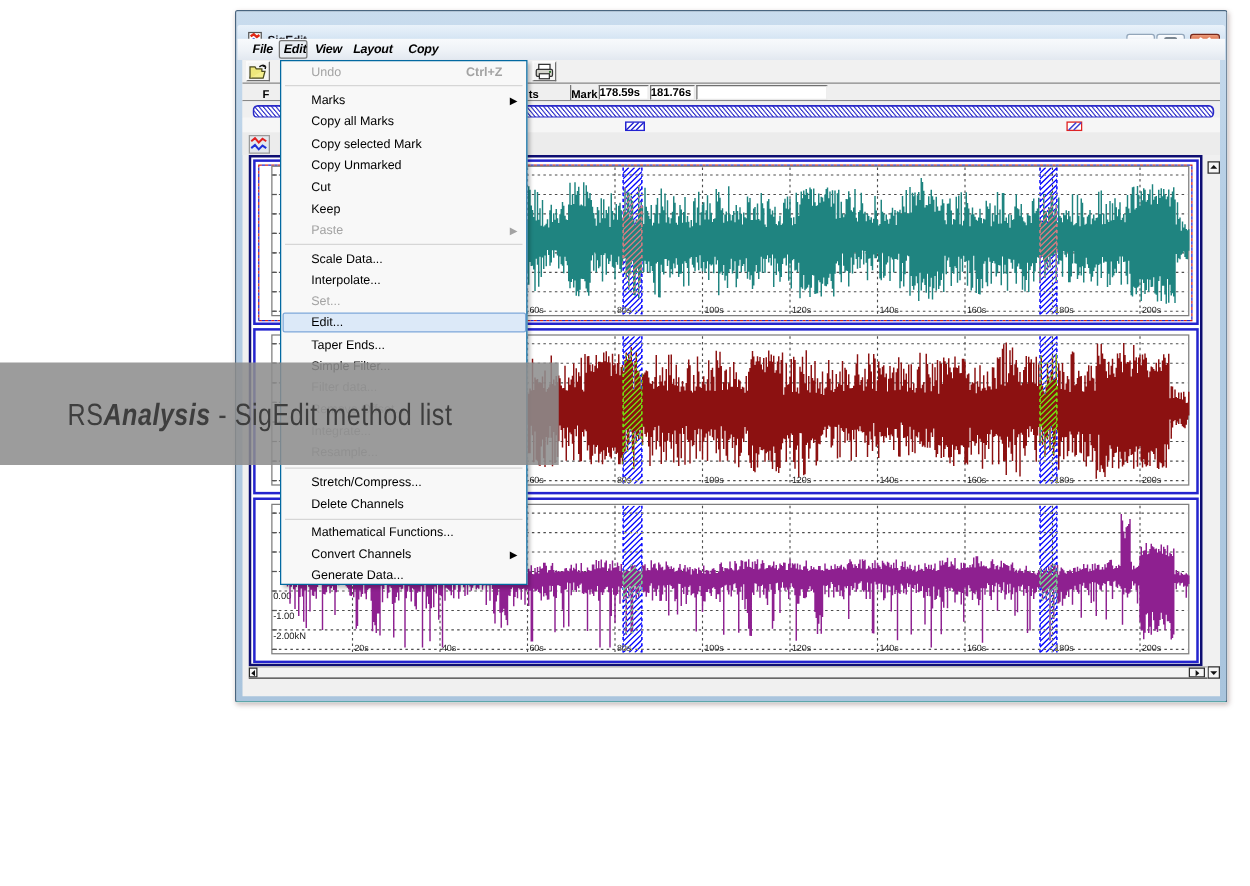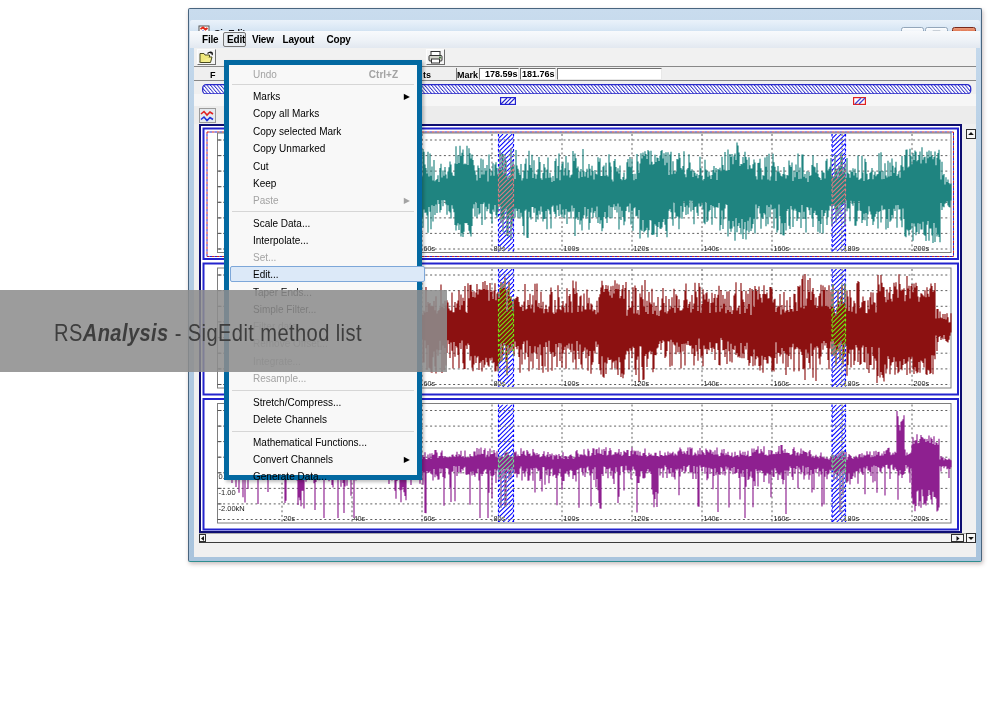--- a/index.html
+++ b/index.html
@@ -12,43 +12,43 @@
          box-shadow:1px 2px 4px rgba(120,90,90,.4); }
   #titlebar { position:absolute; left:1px; top:11px; right:1px; height:22px;
          background:linear-gradient(180deg,#eaf2fa 0%,#d7e6f4 45%,#c3d8ec 60%,#bdd3e9 100%);
          border-radius:2px 2px 0 0; }
   #title { position:absolute; left:24px; top:7px; font-size:9.5px; font-weight:bold; letter-spacing:-0.2px; color:#16161d; }
   .capbtn { position:absolute; top:6.5px; height:13.5px; border-radius:2.5px; }
   #btnmin { left:711px; width:23px; border:1px solid #93a6ba; background:linear-gradient(180deg,#fdfeff 0%,#e7eef6 45%,#d3e0ee 50%,#cfdcea 100%); }
   #btnmax { left:735px; width:23px; border:1px solid #93a6ba; background:linear-gradient(180deg,#fdfeff 0%,#e7eef6 45%,#d3e0ee 50%,#cfdcea 100%); }
   #btncls { left:762px; width:24px; border:1px solid #78281a; background:linear-gradient(180deg,#eb9c7c 0%,#dd6a43 40%,#c93d1c 50%,#c43a1a 100%); }
   #menubar { position:absolute; left:1px; top:22px; right:1px; height:17px;
-         background:linear-gradient(180deg,#f8fafc 0%,#eef2f7 55%,#e2e8f0 100%); }
+         background:linear-gradient(180deg,#f8fafc 0%,#eef2f7 55%,#e2e8f0 100%);font-style:italic; }
   .mi { position:absolute; top:2.5px; font-size:10px; font-weight:bold; letter-spacing:-0.2px; color:#000; }
   #client { position:absolute; left:5px; top:39px; width:782px; height:508.5px; background:#f0f0f0; }
   
   #toolbar { position:absolute; left:0; top:0; width:782px; height:18px; background:#f1f1f1; }
   .tbtn { position:absolute; top:0.5px; width:19px; height:16.5px; background:#f5f5f5;
           border:1px solid; border-color:#fdfdfd #6e6e6e #6e6e6e #fdfdfd; }
   #fieldrow { position:absolute; left:0; top:18px; width:782px; height:15px; background:#efefef;
           border-top:1px solid #888; border-bottom:1px solid #888; }
   .cellv { position:absolute; top:1px; height:11.5px; background:#fff; border:1px solid; border-color:#707070 #e8e8e8 #e8e8e8 #707070;
-           font-size:9px; font-weight:bold; color:#000; text-align:right; line-height:11.5px; }
+           font-size:9px; font-weight:bold; color:#000; text-align:left; line-height:11.5px; }
   #hatchrow { position:absolute; left:0; top:33px; width:782px; height:13px; background:#f0f0f0; }
   #rectrow  { position:absolute; left:0; top:46px; width:782px; height:12px; background:#f6f6f6; }
   #greyband { position:absolute; left:0; top:58px; width:782px; height:18px; background:#ececec; }
   #container{ position:absolute; left:4.5px; top:76px; width:763.5px; height:408.5px; background:#fff; border:2.5px solid #0e0e72; }
   
   #vscroll { position:absolute; left:771.5px; top:81px; width:10px; height:413.5px; background:#f1f1f1; }
   .sbtn { position:absolute; background:#f6f6f6; border:1px solid #2e2e2e; font-size:0; }
   #hscroll { position:absolute; left:4.5px; top:484.5px; width:767px; height:10px; background:#f3f3f3; border-top:1px solid #aaa; border-bottom:1.5px solid #3a3a3a;}
   #statusbar{ position:absolute; left:0; top:495.5px; width:782px; height:13px; background:#ededed; border-top:1px solid #b5b5b5; font-size:10px; color:#111; }
   
-  #menu { position:absolute; left:223.5px; top:60px; width:198.5px; height:419.5px; background:#f8f8f8;
-          border:5px solid #0369a1; box-shadow:2px 2px 3px rgba(0,0,0,.25); z-index:40; }
+  #menu { position:absolute; left:223.5px; top:48px; width:198.5px; height:419.5px; background:#f8f8f8;
+          border:1px solid #0369a1; box-shadow:2px 2px 3px rgba(0,0,0,.25); z-index:40; }
   .mnu { position:absolute; left:24.5px; right:6px; height:16px; font-size:10px; line-height:16px; font-weight:normal; color:#000; }
   .mnu.d { color:#a3a3a3; font-weight:normal; }
   .mnu .acc { position:absolute; right:13px; top:0; font-weight:bold; color:#a3a3a3; }
   .mnu .arr { position:absolute; right:1px; top:0; color:#000; font-size:8px; }
   .msep { position:absolute; left:3px; right:3px; height:1px; background:#d6d6d6; }
   #mhl { position:absolute; left:1.5px; top:200.8px; width:194.5px; height:16.5px; background:#dcE9f8; border:1px solid #7da7d9; border-radius:2px; z-index:-1;}
   
   #caption { position:absolute; left:0; top:290px; width:447px; height:82px; background:rgba(141,141,141,.87); z-index:60; }
   #captxt { position:absolute; left:54px; top:29px; font-size:24.5px; color:#3e3e3e; white-space:nowrap;
             transform:scaleX(0.82); transform-origin:0 50%; letter-spacing:0.5px; }

